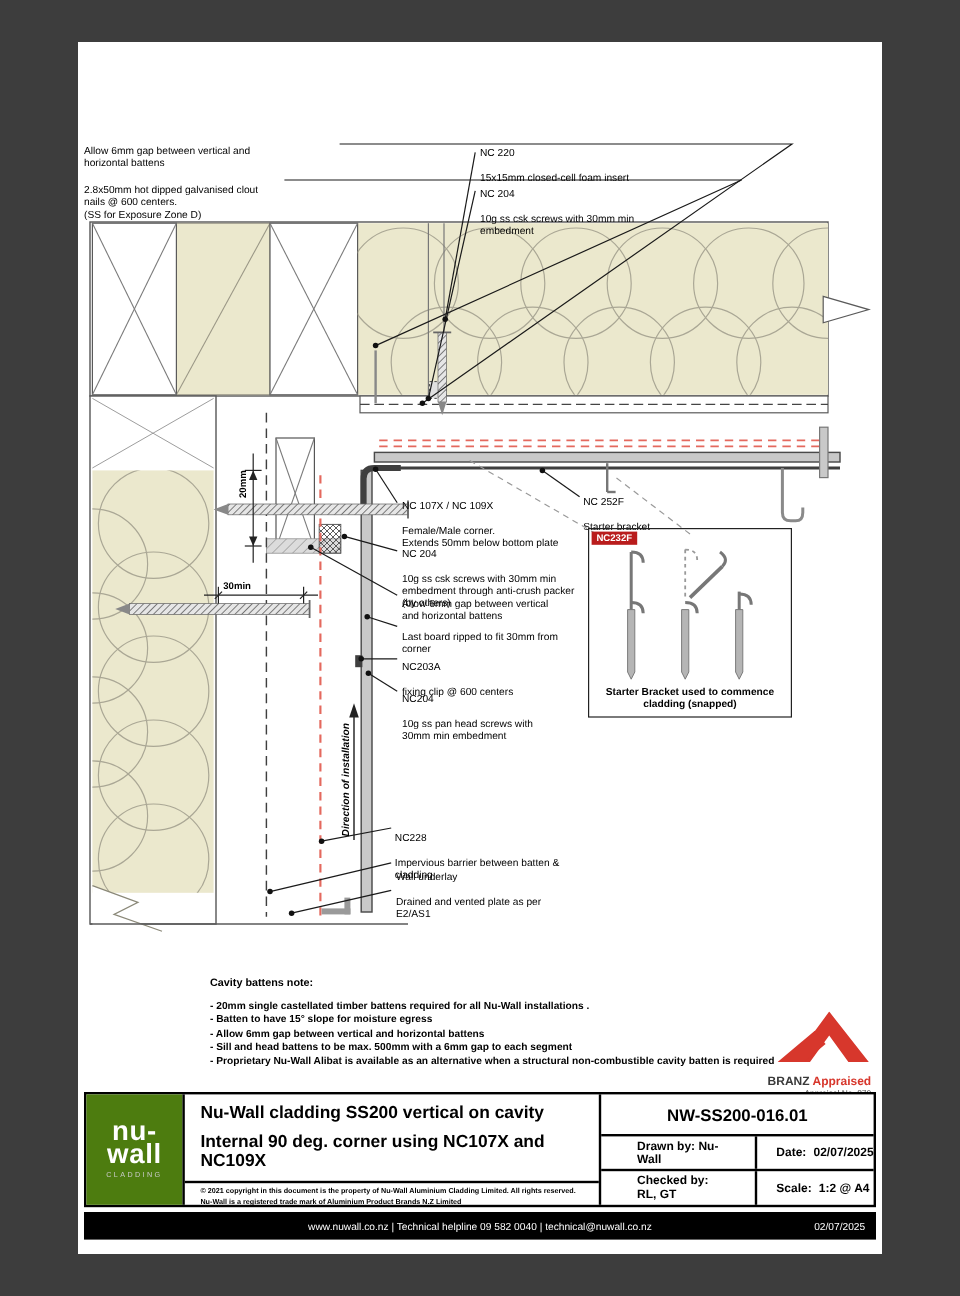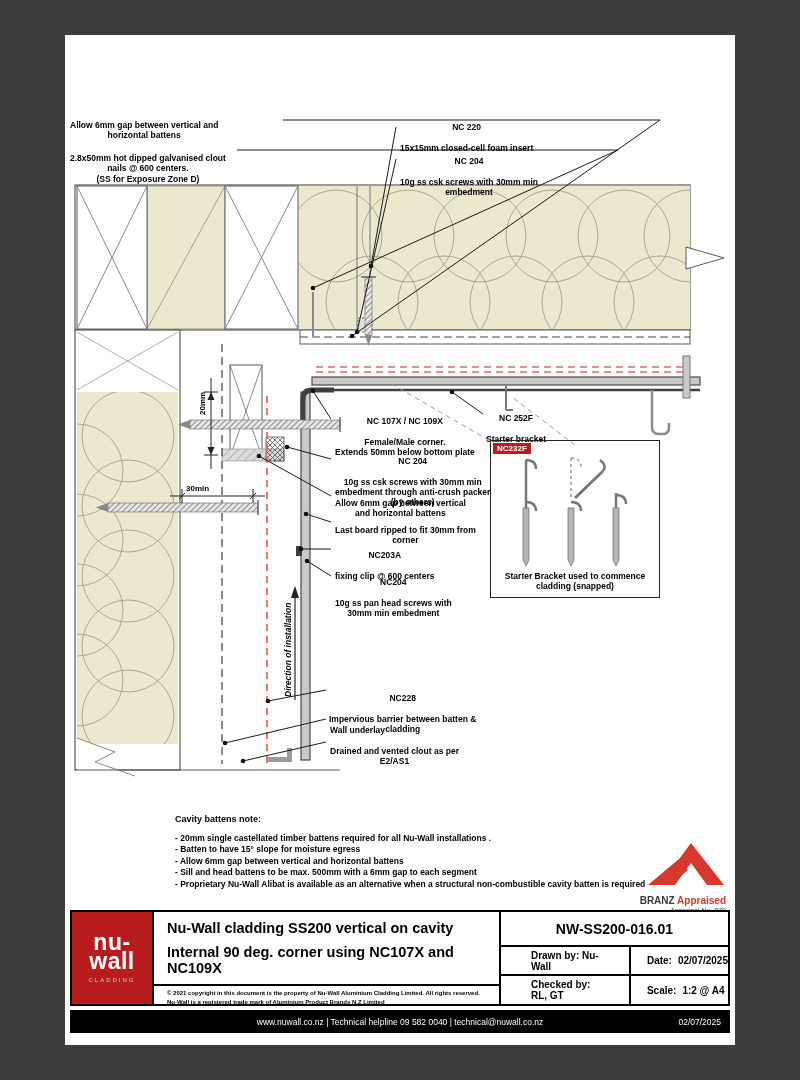--- a/index.html
+++ b/index.html
@@ -1,22 +1,22 @@
 <!DOCTYPE html>
 <html><head>
 <meta charset="utf-8">
 <style>
   html,body{margin:0;padding:0;}
   body{width:800px;height:1080px;background:#3d3d3d;position:relative;overflow:hidden;
        font-family:"Liberation Sans",sans-serif;}
   .abs{position:absolute;}
   #paper{left:65px;top:35px;width:670px;height:1010px;background:#fff;}
   #drawing-svg{left:0;top:0;width:800px;height:1080px;}
-  .ann{position:absolute;font-weight:bold;font-size:8.5px;line-height:1.2;color:#000;
-       white-space:pre-line;text-align:center;}
+  .ann{position:absolute;font-weight:normal;font-size:8.5px;line-height:1.2;color:#000;
+       white-space:pre-line;}
   .ann-code,.ann-desc{display:block;}
   .direction-label{position:absolute;left:283px;top:697px;transform:rotate(-90deg);
        transform-origin:0 0;font-style:italic;font-weight:bold;font-size:8.5px;color:#000;
        white-space:nowrap;}
   .dim-label{position:absolute;font-weight:bold;font-size:8px;color:#000;white-space:nowrap;}
   #dim20{left:198px;top:415px;transform:rotate(-90deg);transform-origin:0 0;}
   #dim30{left:186px;top:484px;}
   
   #detail-box{left:490px;top:440px;width:170px;height:158px;border:1.5px solid #222;
        background:transparent;box-sizing:border-box;}
@@ -30,21 +30,21 @@
   .cavity-item{font-weight:bold;font-size:8.5px;line-height:1.35;white-space:nowrap;}
   
   #branz{left:630px;top:843px;width:96px;text-align:right;}
   #branz-text{font-size:10px;font-weight:bold;margin-top:2px;}
   #branz-name{color:#3a3a3a;}
   #branz-appraised{color:#d7372c;}
   #branz-number{font-size:7px;color:#444;margin-top:1px;}
   
   #title-block{left:70px;top:910px;width:660px;height:96px;border:2px solid #000;
        box-sizing:border-box;display:flex;background:#fff;}
-  #tb-logo{width:80px;background:#b91c1c;color:#fff;display:flex;flex-direction:column;
+  #tb-logo{width:80px;background:#4d7c0f;color:#fff;display:flex;flex-direction:column;
        justify-content:center;align-items:center;flex:0 0 80px;}
   .logo-word{font-weight:bold;font-size:23px;line-height:0.82;letter-spacing:0.5px;}
   #logo-tagline{font-size:6px;letter-spacing:2px;color:#ccc;margin-top:6px;}
   #tb-mid{flex:1 1 auto;border-left:2px solid #000;position:relative;}
   .tb-title{font-weight:bold;font-size:14.5px;color:#000000;margin:0;padding:0 0 0 13px;}
   #tb-title1{padding-top:8px;}
   #tb-title2{padding-top:8px;}
   #tb-copy{border-top:2px solid #000;margin-top:8px;padding:3px 14px 0 13px;
        font-size:6px;font-weight:bold;line-height:1.55;color:#000;}
   #tb-right{flex:0 0 185px;border-left:2px solid #000;display:grid;
@@ -313,21 +313,21 @@
 </div>
 <div class="ann" style="left:329px;top:683px;">
   <span class="ann-code">NC228</span>
   <span class="ann-desc">Impervious barrier between batten &amp;
 cladding</span>
 </div>
 <div class="ann" style="left:330px;top:715px;">
   <span>Wall underlay</span>
 </div>
 <div class="ann" style="left:330px;top:736px;">
-  <span>Drained and vented clout as per
+  <span>Drained and vented plate as per
 E2/AS1</span>
 </div>
 <div class="direction-label">Direction of installation</div>
 
 <div id="dim20" class="dim-label">20mm</div>
 <div id="dim30" class="dim-label">30min</div>
 
 <div id="detail-box" class="abs">
   <span id="detail-box-label">NC232F</span>
   <div id="detail-box-caption">Starter Bracket used to commence

